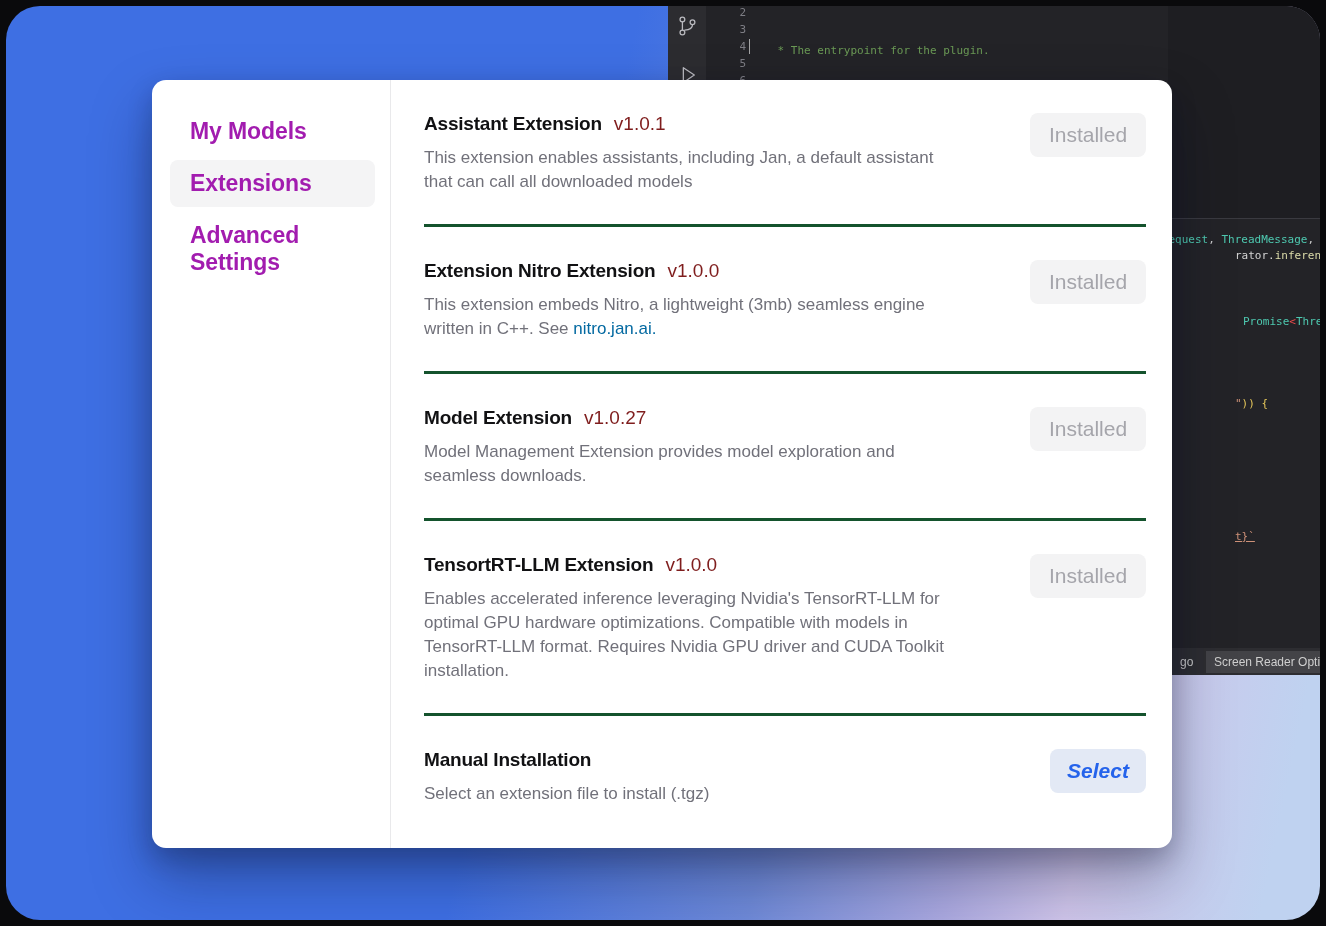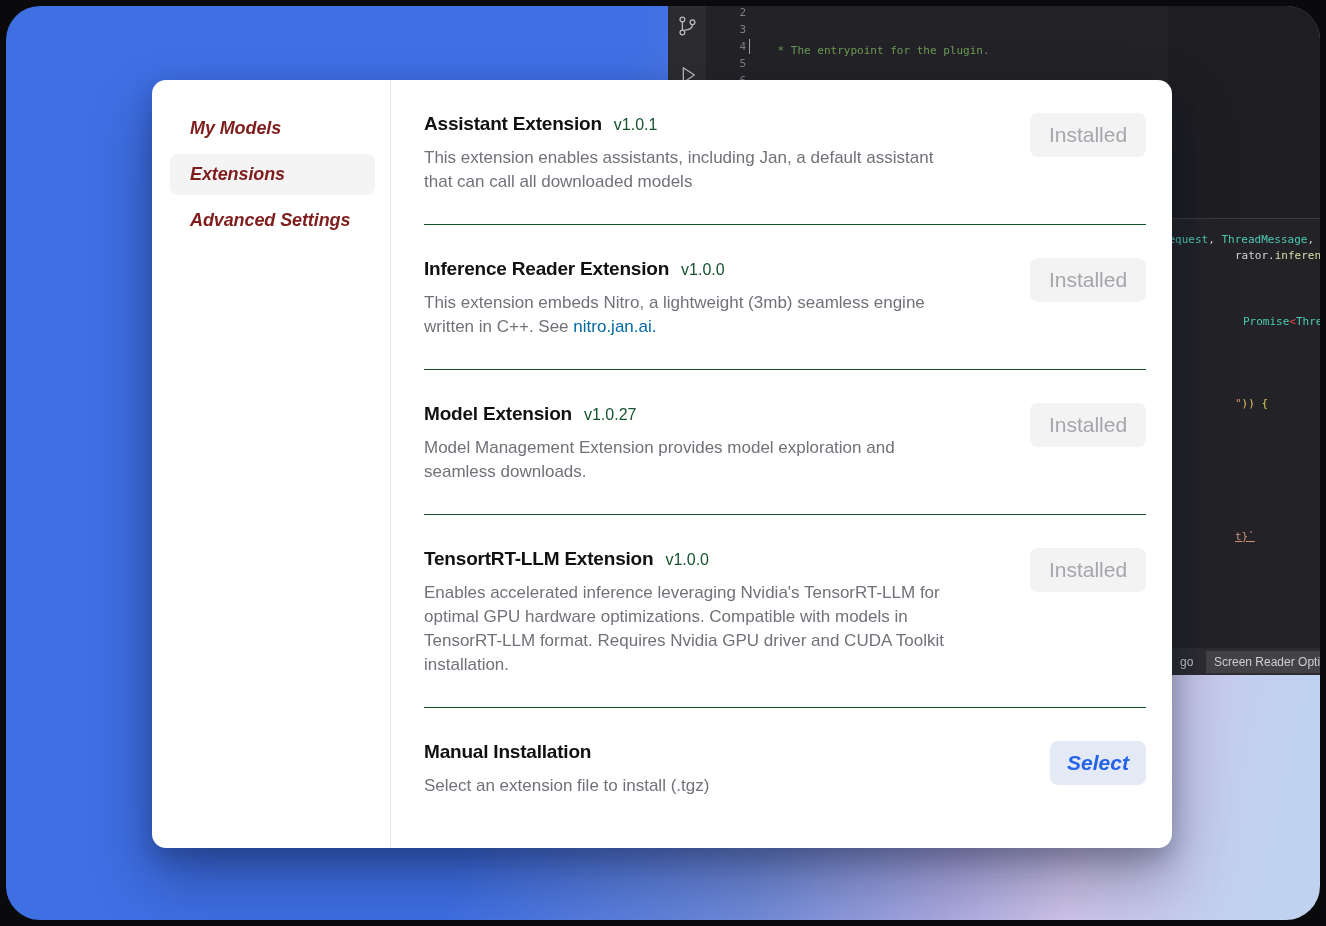--- a/index.html
+++ b/index.html
@@ -53,32 +53,32 @@
   .sr-box { position:absolute; left:538px; background:#434347; color:#CFCFCF;
             padding:4px 8px; white-space:nowrap; }
 
   
   .modal { position:absolute; left:146px; top:74px; width:1020px; height:768px;
            background:#ffffff; border-radius:14px; display:flex; overflow:hidden;
            box-shadow:0 30px 60px rgba(10,15,40,.35), 0 10px 24px rgba(10,15,40,.22); }
   .sidebar { width:239px; border-right:1px solid #E9E9EB; padding:28px 15px 0 18px;
              flex-shrink:0; }
   .side-item { padding:10px 20px; margin-bottom:5px; border-radius:8px;
-               font-size:18px; font-weight:600; color:#7f1d1d; letter-spacing:-.1px;
-               cursor:pointer;font-style:italic; }
+               font-size:23px; font-weight:600; color:#a21caf; letter-spacing:-.1px;
+               cursor:pointer; }
   .side-item.selected { background:#F4F4F5; }
   .content { flex:1; padding:0 26px 0 33px; }
   .section { display:flex; align-items:flex-start;
-             padding:33px 0 30px; border-bottom:1px solid #14532d; }
+             padding:33px 0 30px; border-bottom:3px solid #14532d; }
   .section:first-child { padding-top:33px; }
   .section:last-child { border-bottom:none; }
   .sec-text { flex:1; min-width:0; padding-right:24px; }
   .sec-title-row { display:flex; align-items:baseline; gap:12px; margin-bottom:11px; }
   .sec-title { font-size:19px; font-weight:700; color:#111113; letter-spacing:-.2px; }
-  .sec-version { font-size:16px; font-weight:400; color:#14532d; }
+  .sec-version { font-size:19px; font-weight:400; color:#7f1d1d; }
   .sec-desc { font-size:17px; line-height:24px; color:#71717A; white-space:pre-line;
               max-width:585px; }
   .link { color:#0369a1; cursor:pointer; }
   .btn-col { width:116px; flex-shrink:0; display:flex; justify-content:flex-end; }
   .btn { border:none; border-radius:8px; font-size:21px; height:44px; cursor:pointer;
          font-family:"Liberation Sans","DejaVu Sans",sans-serif; }
   .btn-installed { width:116px; background:#F3F3F4; color:#A5A5AB; font-weight:500; }
   .btn-select { width:96px; background:#E3E9F5; color:#2563EB; font-weight:700;font-style:italic; }
 </style>
 </head>
@@ -163,21 +163,21 @@
 that can call all downloaded models</div>
           </div>
           <div class="btn-col">
             <button class="btn btn-installed">Installed</button>
           </div>
         </div>
 
         <div class="section">
           <div class="sec-text">
             <div class="sec-title-row">
-              <span class="sec-title">Inference Reader Extension</span>
+              <span class="sec-title">Extension Nitro Extension</span>
               <span class="sec-version">v1.0.0</span>
             </div>
             <div class="sec-desc"><span>This extension embeds Nitro, a lightweight (3mb) seamless engine
 written in C++. See </span><span class="link">nitro.jan.ai</span><span class="link">.</span></div>
           </div>
           <div class="btn-col">
             <button class="btn btn-installed">Installed</button>
           </div>
         </div>
 

